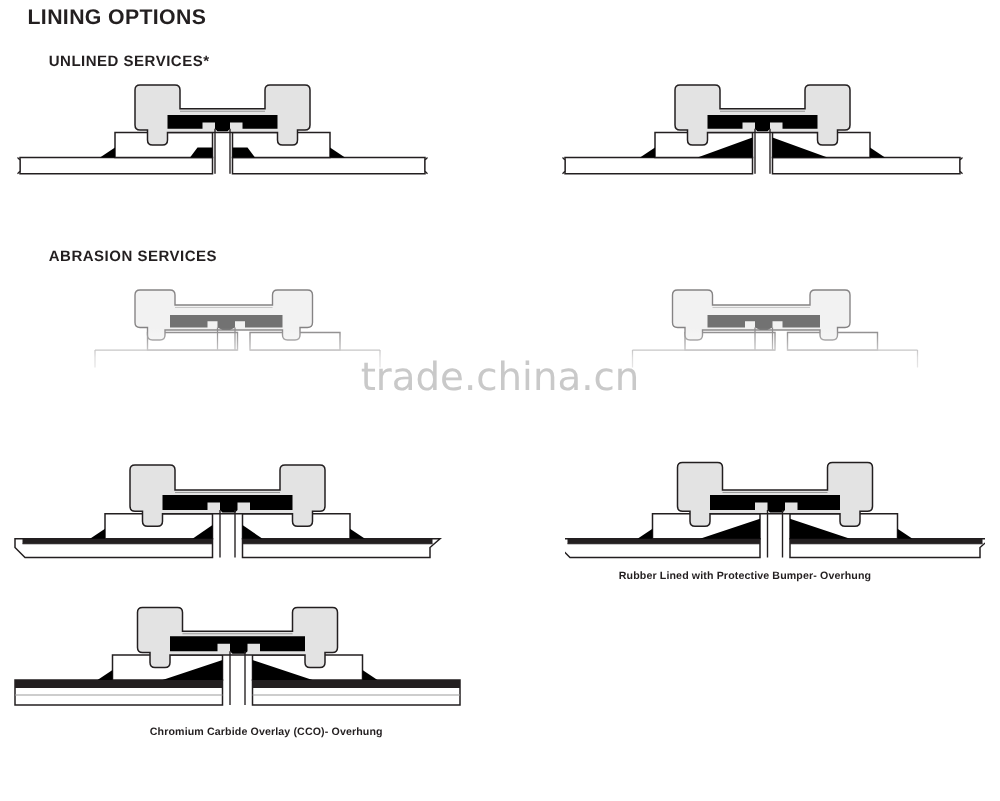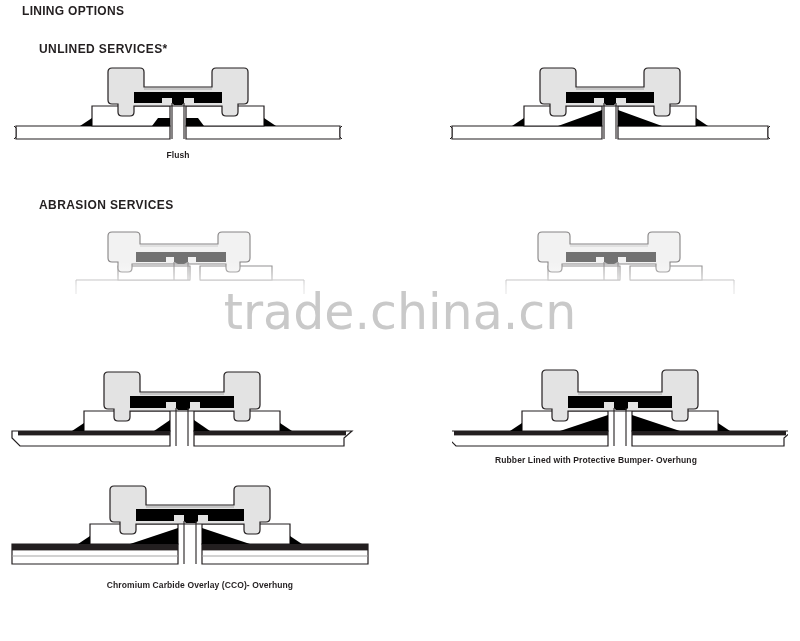--- a/index.html
+++ b/index.html
@@ -19,21 +19,21 @@
     position: relative;
     width: 800px;
     height: 641px;
     background: #ffffff;
   }
 
   .page-title {
     position: absolute;
     left: 22px;
     top: 4px;
-    font-size: 12px;
+    font-size: 17px;
     font-weight: bold;
     letter-spacing: 0.3px;
     color: #231f20;
   }
 
   .section-title {
     position: absolute;
     width: 100%;
     text-align: left;
     font-size: 12px;
@@ -67,32 +67,32 @@
   #fig-abr-flush    { left: 40px;  top: 222px; }
   #fig-abr-overhung { left: 470px; top: 222px; }
   #fig-rub-flush    { left: 8px;   top: 368px; }
   #fig-rub-overhung { left: 452px; top: 368px; }
   #fig-cco          { left: 8px;   top: 482px; }
 
   .lbl-flush        { left: 8px;   top: 150px; width: 340px; }
   .lbl-overhung     { left: 432px; top: 150px; width: 356px; }
   .lbl-rub-flush    { left: 8px;   top: 455px; width: 348px; }
   .lbl-rub-overhung { left: 428px; top: 455px; width: 336px; }
-  .lbl-cco          { left: 12px;   top: 580px; width: 376px; }
+  .lbl-cco          { left: 25px;   top: 580px; width: 376px; }
 
   
   .faded { opacity: 0.55; }
 
   .watermark {
     position: absolute;
     left: 0;
     top: 284px;
     width: 800px;
     text-align: center;
-    font-size: 49px;
+    font-size: 31px;
     font-weight: 400;
     color: #c9c9c9;
     letter-spacing: 0px;
     user-select: none;
     font-family: "DejaVu Sans", sans-serif;
   }
 
   .wm-wash {
     position: absolute;
     left: 0;
@@ -156,21 +156,20 @@
                  L186,41
                  L186,36 L176,36 L176,41 L174,43
                  L166,43 L164,41 L164,36 L154,36 L154,41
                  L126,41 Z" fill="#000000" stroke="none"></path>
 
         <path d="M164,41 L164,77" stroke="#231f20" stroke-width="1.1"></path>
         <path d="M176,41 L176,77" stroke="#231f20" stroke-width="1.1"></path>
       </g>
     </svg>
   </div>
-  <div class="fig-label lbl-flush">Flush</div>
 
   <div class="fig" id="fig-overhung">
     <svg width="356" height="90" viewBox="0 0 356 90">
       <g stroke="#231f20" stroke-width="1.2" fill="none" stroke-linejoin="miter">
 
         <path d="M20,64 L170,64 L170,77 L20,77 Z" fill="#ffffff"></path>
         <path d="M186,64 L336,64 L336,77 L186,77 Z" fill="#ffffff"></path>
         <path d="M18,64 L20,66 L20,75 L18,77" fill="#ffffff" stroke-width="1"></path>
         <path d="M338,64 L336,66 L336,75 L338,77" fill="#ffffff" stroke-width="1"></path>
 

